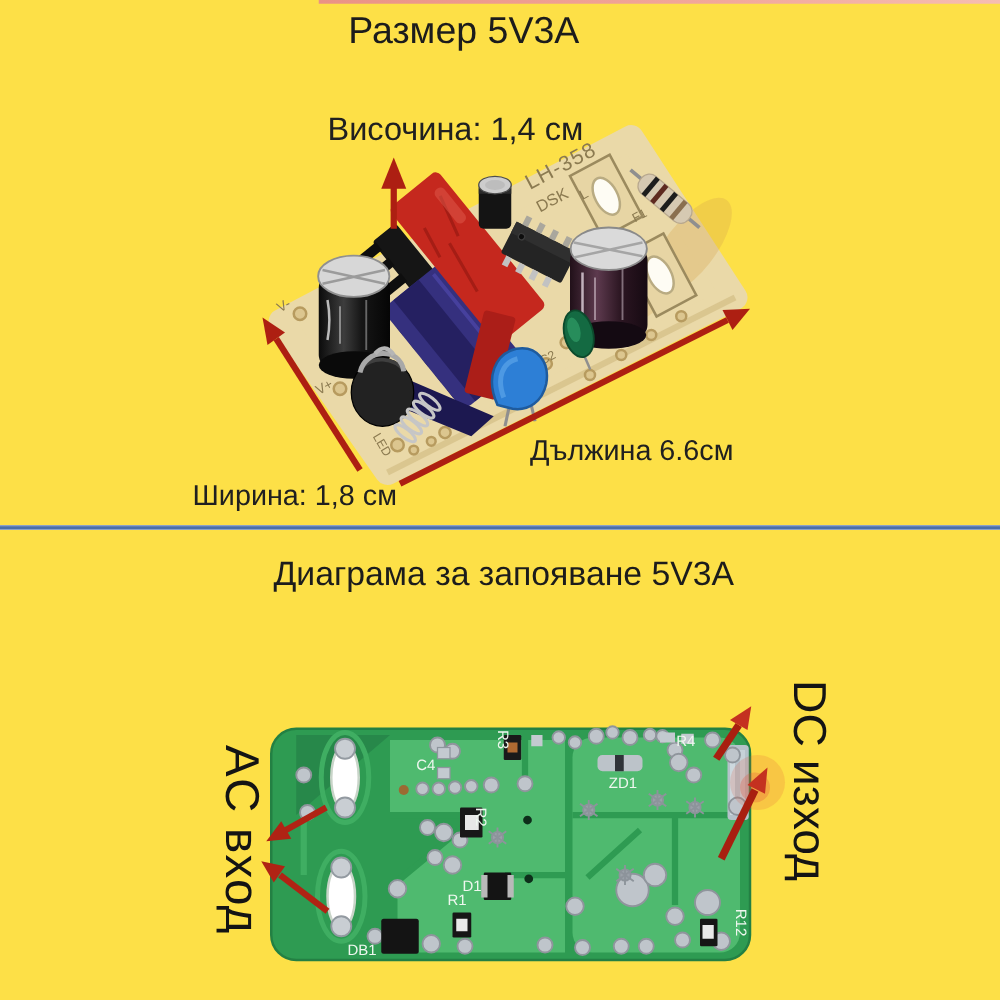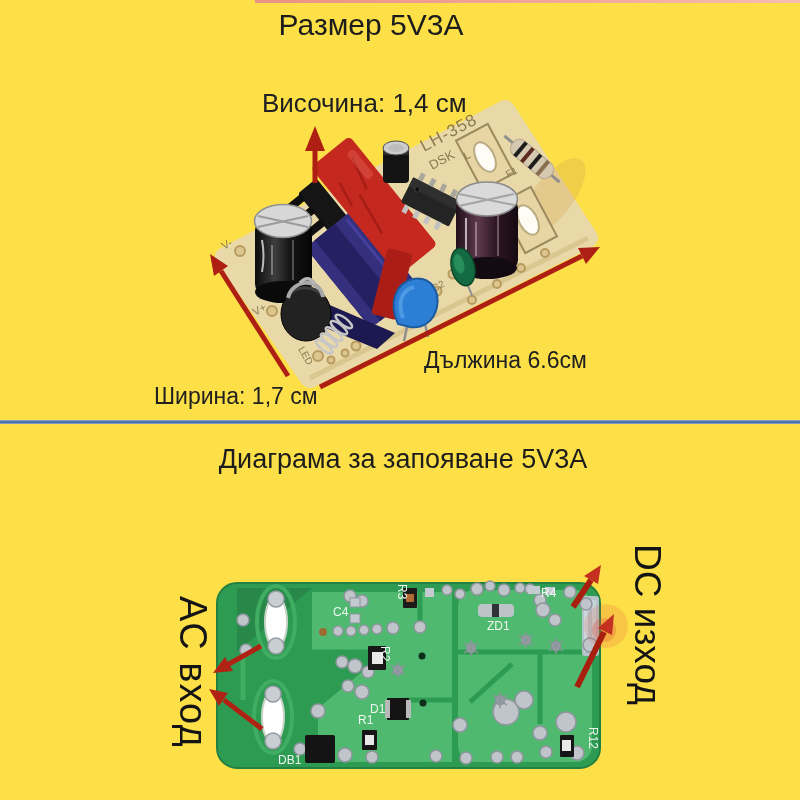--- a/index.html
+++ b/index.html
@@ -215,21 +215,21 @@
       <line x1="288" y1="376" x2="221" y2="271" stroke="#ad1f12" stroke-width="5"></line>
       <polygon points="210,254 228,266 214,276"></polygon>
     </g>
     <g fill="#ad1f12">
       <line x1="320" y1="387" x2="582" y2="256" stroke="#ad1f12" stroke-width="5"></line>
       <polygon points="600,247 586,264 578,248"></polygon>
     </g>
   </svg>
 
   <div class="abs t-length">Дължина 6.6см</div>
-  <div class="abs t-width">Ширина: 1,7 см</div>
+  <div class="abs t-width">Ширина: 1,8 см</div>
 
   <div class="divider"></div>
   <div class="abs t2">Диаграма за запояване 5V3A</div>
 
   <svg class="photo-bottom" viewBox="0 430 800 370">
 
     <g>
       <rect x="217" y="583" width="383" height="185" rx="20" fill="#2e9b52" stroke="#238043" stroke-width="2"></rect>
       <path d="M237,588 L312,588 L237,652 Z" fill="#27884a"></path>
       <path d="M312,592 L452,592 L452,762 L318,762 L318,705 L382,650 L312,650 Z" fill="#4fba6f"></path>

